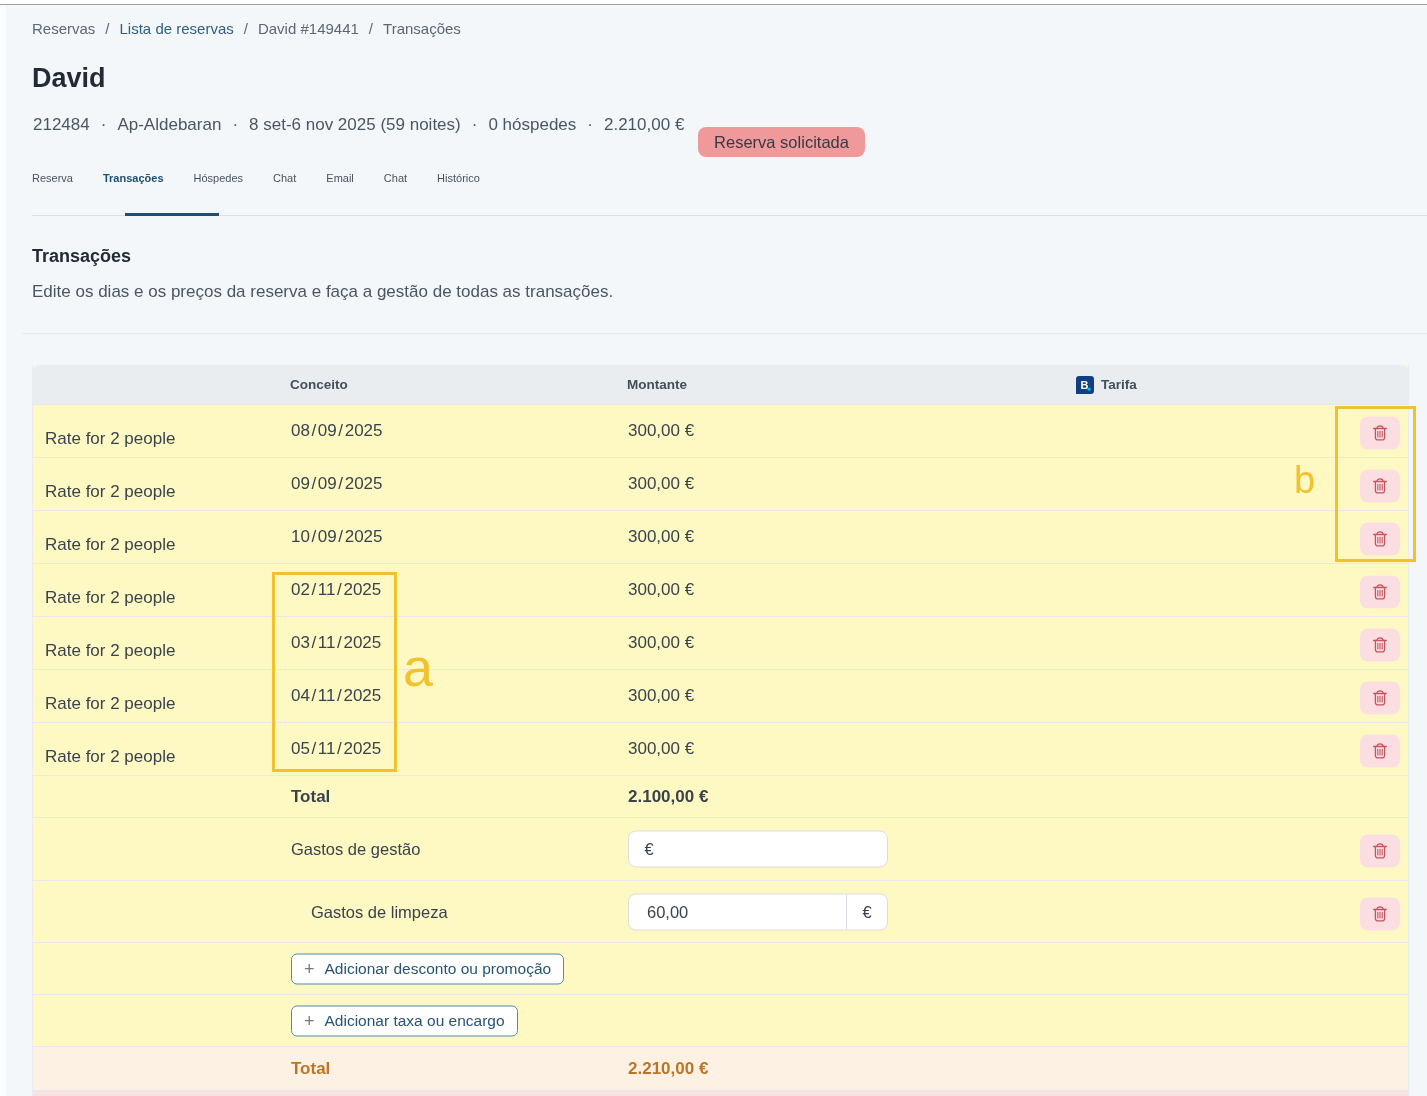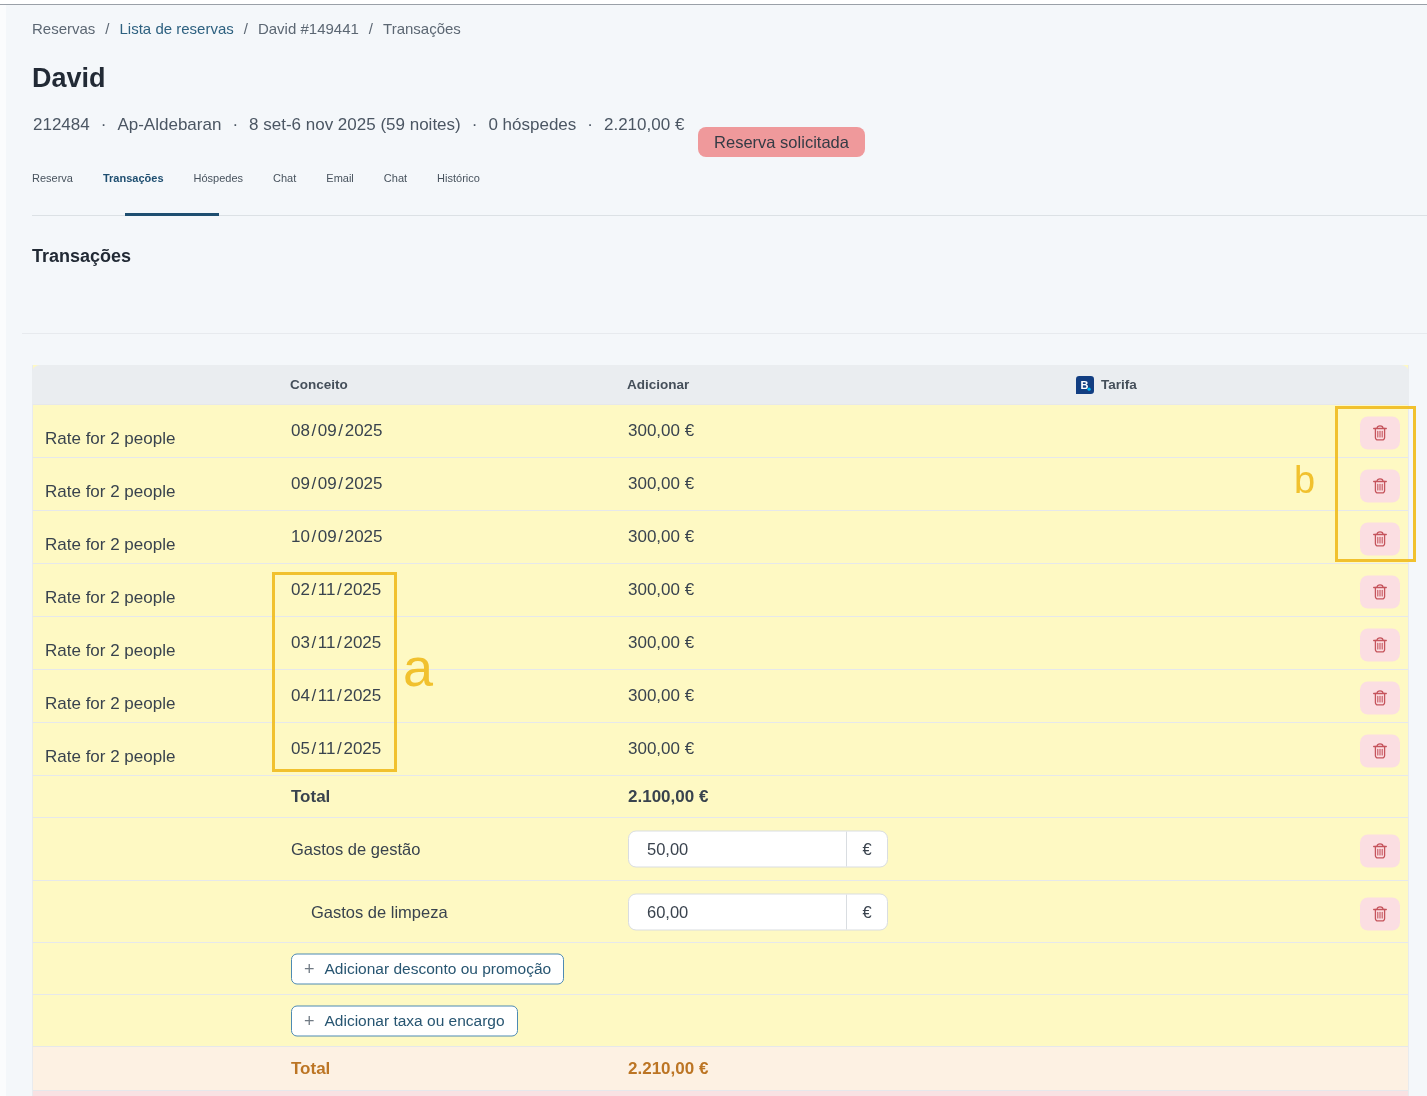--- a/index.html
+++ b/index.html
@@ -83,26 +83,27 @@
       <span class="act">Transações</span>
       <span>Hóspedes</span>
       <span>Chat</span>
       <span>Email</span>
       <span>Chat</span>
       <span>Histórico</span>
     </div>
   <div class="abs" id="tabline"></div>
   <div class="abs" id="tabunder"></div>
   <div class="abs" id="sech">Transações</div>
+  <div class="abs" id="secd">Edite os dias e os preços da reserva e faça a gestão de todas as transações.</div>
   <div class="abs" id="sep2"></div>
 
   <div class="abs" id="tbl">
     <div id="thead">
       <div class="th" style="left:258px;">Conceito</div>
-      <div class="th" style="left:595px;">Adicionar</div>
+      <div class="th" style="left:595px;">Montante</div>
       <div class="th" style="left:1044px;gap:7px;">
         <svg width="18" height="18" viewBox="0 0 18 18">
             <path d="M0 18 V3.2 A3.2 3.2 0 0 1 3.2 0 H14.8 A3.2 3.2 0 0 1 18 3.2 V14.8 A3.2 3.2 0 0 1 14.8 18 Z" fill="#123e82"></path>
             <text x="4.6" y="13.2" font-family="Liberation Sans" font-size="11" font-weight="bold" fill="#ffffff">B</text>
             <circle cx="13.1" cy="13.2" r="1.6" fill="#00b9f2"></circle>
           </svg>
         <span>Tarifa</span>
       </div>
     </div>
     <div class="row" style="height:53px;">
@@ -210,21 +211,20 @@
           </svg>
         </span>
       </div>
     <div class="row" style="height:42px;">
         <span class="c2 bold">Total</span>
         <span class="c3 bold">2.100,00 €</span>
       </div>
     <div class="row" style="height:63px;">
         <span class="c2" style="font-size:16.5px;">Gastos de gestão</span>
         <span class="igroup">
-          <span class="ival">50,00</span>
           <span class="ieur">€</span>
         </span>
         <span class="trash">
           <svg width="16" height="17" viewBox="0 0 16 17" fill="none" stroke="#c5545c" stroke-width="1.3" stroke-linecap="round" stroke-linejoin="round">
             <path d="M1.7 4 H14.3"></path>
             <path d="M5 3.8 a3 2.4 0 0 1 6 0"></path>
             <path d="M3.4 4 v9 a2.4 2.4 0 0 0 2.4 2.4 h4.4 a2.4 2.4 0 0 0 2.4 -2.4 V4"></path>
             <path d="M5.8 6.9 v5.5" stroke-width="1.1"></path>
             <path d="M8 6.9 v5.5" stroke-width="1.1"></path>
             <path d="M10.2 6.9 v5.5" stroke-width="1.1"></path>

